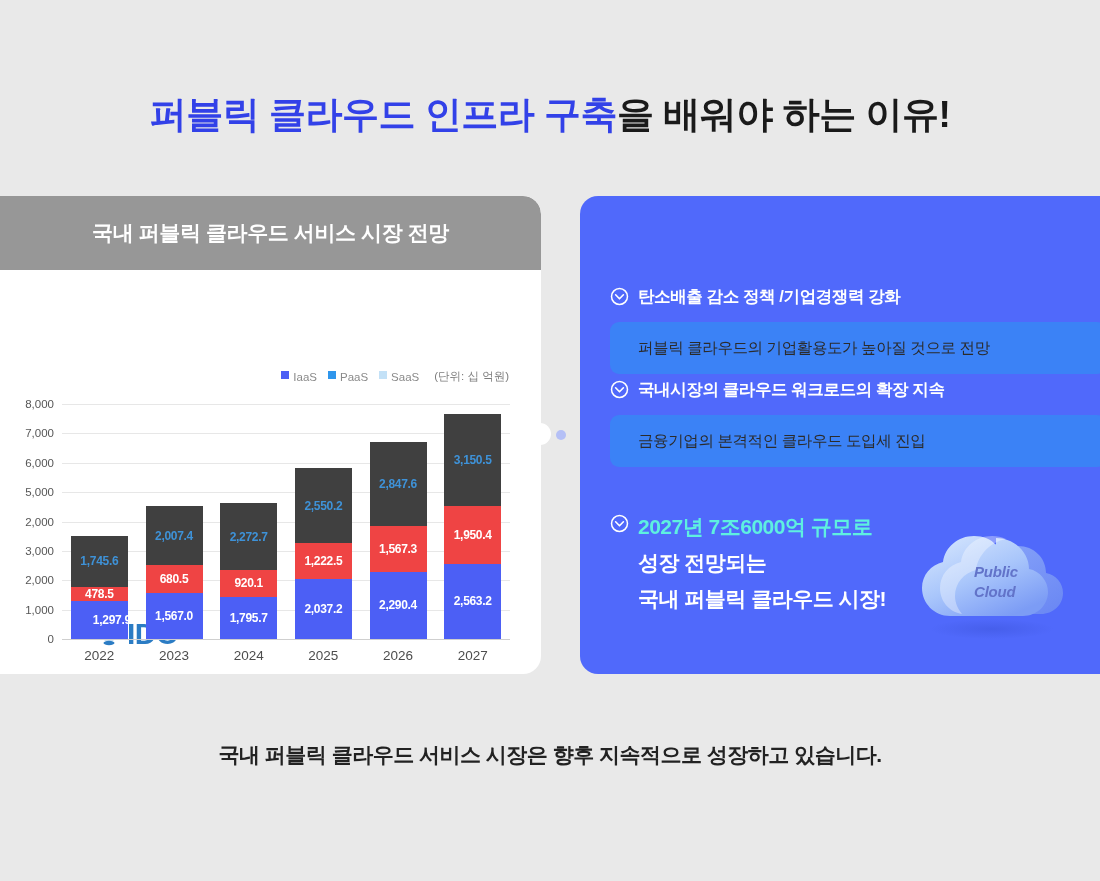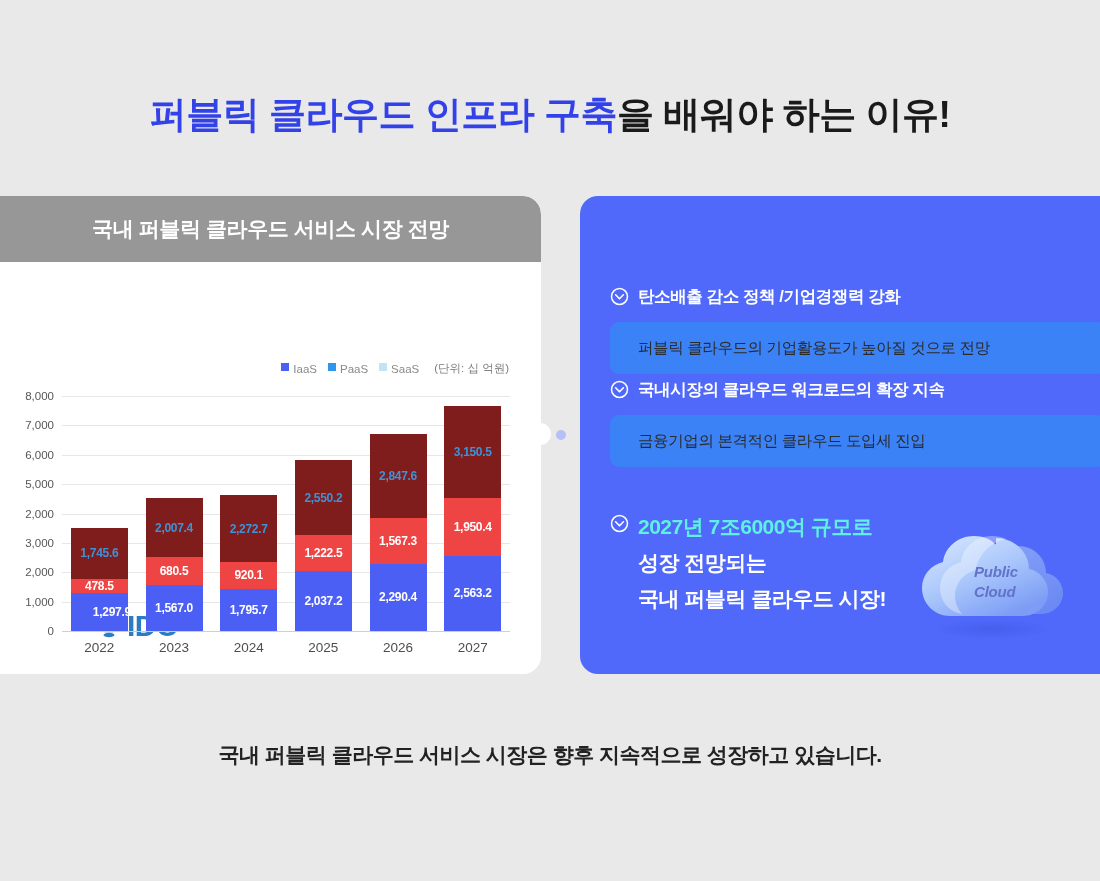--- a/index.html
+++ b/index.html
@@ -22,21 +22,21 @@
 
   
   .chart-card {
     position: absolute; left: 0; top: 196px;
     width: 541px; height: 478px;
     background: #ffffff;
     border-radius: 0 18px 18px 0;
     overflow: hidden;
   }
   .chart-head {
-    height: 66px; background: #979797;
+    height: 74px; background: #979797;
     display: flex; align-items: center; justify-content: center;
     border-radius: 0 18px 0 0;
   }
   .chart-head-title {
     color: #ffffff; font-size: 21px; font-weight: 700; letter-spacing: -0.4px;
   }
   .chart-body { position: relative; height: 404px; }
 
   .legend {
     position: absolute; right: 32px; top: 99px;
@@ -73,21 +73,21 @@
     flex: 1 1 0; display: flex; justify-content: center; height: 100%;
     align-items: flex-end;
   }
   .bar {
     width: 57px; display: flex; flex-direction: column;
   }
   .seg {
     display: flex; align-items: center; justify-content: center;
     font-size: 12px; font-weight: 700; letter-spacing: -0.3px;
   }
-  .seg-saas { background: #7f1d1d; color: #3e92d8; }
+  .seg-saas { background: #404040; color: #3e92d8; }
   .seg-paas { background: #ef4444; color: #ffffff; }
   .seg-iaas { background: #4c5ff5; color: #ffffff; }
 
   .xlabels {
     position: absolute; left: 62px; top: 378px; width: 448px;
     display: flex;
   }
   .xlabels span {
     flex: 1 1 0; text-align: center;
     font-size: 13.5px; color: #4d4d4d;

